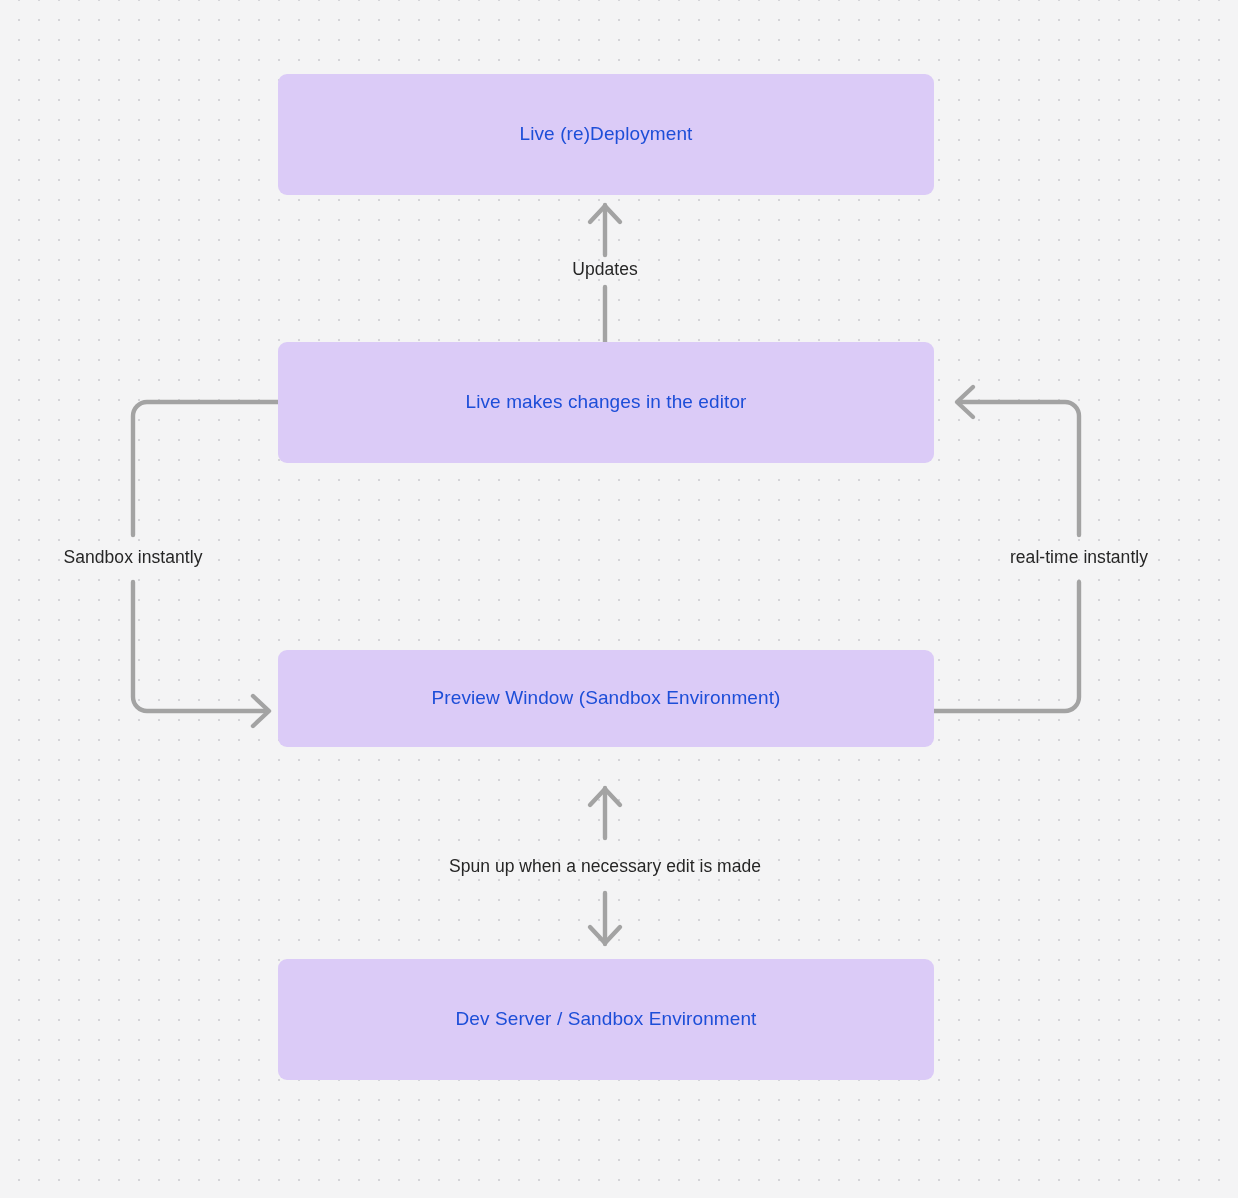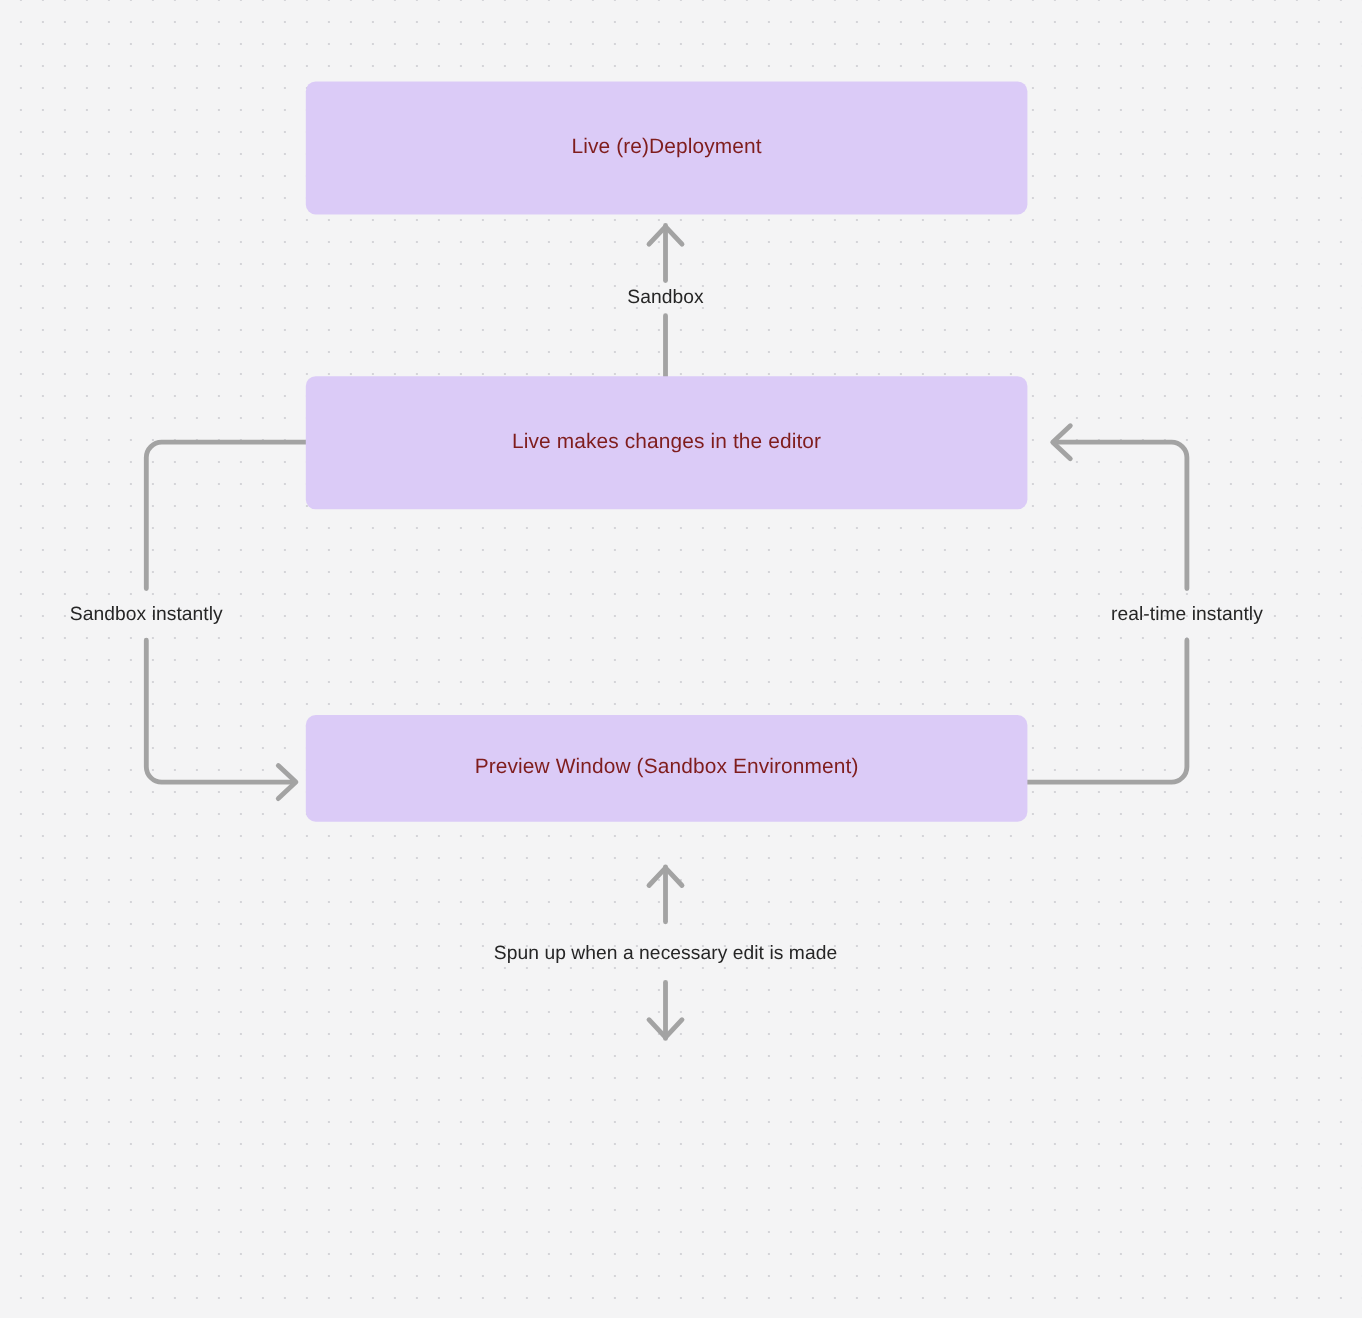--- a/index.html
+++ b/index.html
@@ -33,21 +33,21 @@
   }
   .node {
     position: absolute;
     box-sizing: border-box;
     background: #dbcbf7;
     border-radius: 9px;
     display: flex;
     align-items: center;
     justify-content: center;
     text-align: center;
-    color: #7f1d1d;
+    color: #1d4ed8;
     font-size: 19px;
     letter-spacing: 0.1px;
     line-height: 1.3;
     padding: 14px 18px;
   }
   .edge-label {
     position: absolute;
     color: #262626;
     font-size: 17.5px;
     letter-spacing: 0.05px;
@@ -97,22 +97,25 @@
   </div>
 
   <div class="node" style="left:278px; top:342px; width:656px; height:121px;">
     <span>Live makes changes in the editor</span>
   </div>
 
   <div class="node" style="left:278px; top:650px; width:656px; height:97px;">
     <span>Preview Window (Sandbox Environment)</span>
   </div>
 
+  <div class="node" style="left:278px; top:959px; width:656px; height:121px;">
+    <span>Dev Server / Sandbox Environment</span>
+  </div>
 
-  <div class="edge-label" style="left:605px; top:270px;">Sandbox</div>
+  <div class="edge-label" style="left:605px; top:270px;">Updates</div>
 
   <div class="edge-label" style="left:133px; top:558px;">Sandbox instantly</div>
 
   <div class="edge-label" style="left:1079px; top:558px;">real-time instantly</div>
 
   <div class="edge-label" style="left:605px; top:867px;">Spun up when a necessary edit is made</div>
 
 </div>
 
 </body></html>

